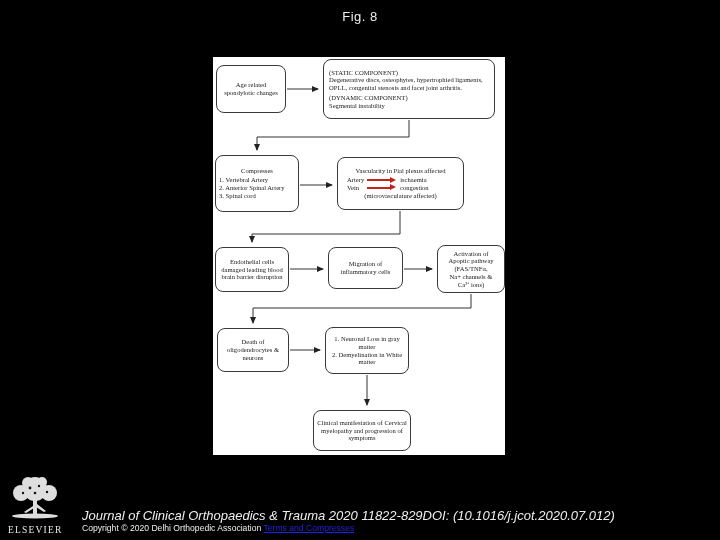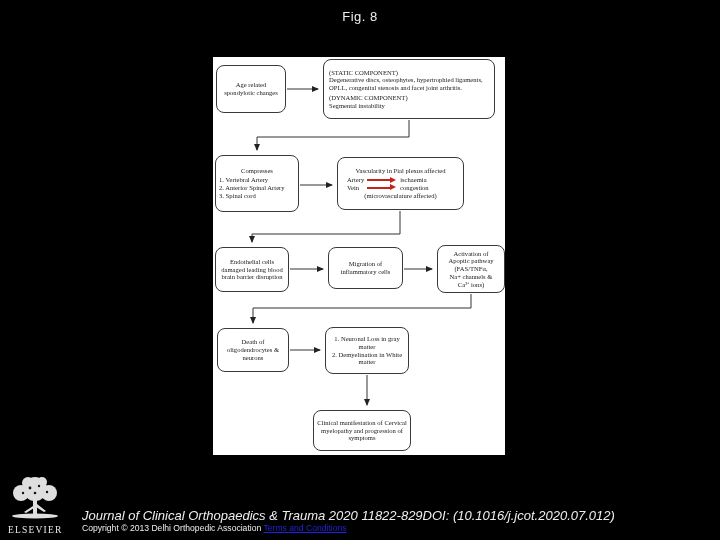--- a/index.html
+++ b/index.html
@@ -174,13 +174,13 @@
       <circle cx="31" cy="10" r="1.2"></circle>
       <circle cx="15" cy="17" r="1.2"></circle>
       <circle cx="39" cy="16" r="1.2"></circle>
       <circle cx="27" cy="17" r="1.3"></circle>
     </g>
   </svg>
   <div class="logo-wordmark">ELSEVIER</div>
 </div>
 
 <div class="cite1">Journal of Clinical Orthopaedics &amp; Trauma 2020 11822-829DOI: (10.1016/j.jcot.2020.07.012)</div>
-<div class="cite2"><span>Copyright © 2013 Delhi Orthopedic Association </span><a class="terms-link">Terms and Conditions</a></div>
+<div class="cite2"><span>Copyright © 2020 Delhi Orthopedic Association </span><a class="terms-link">Terms and Compresses</a></div>
 
 </body></html>

